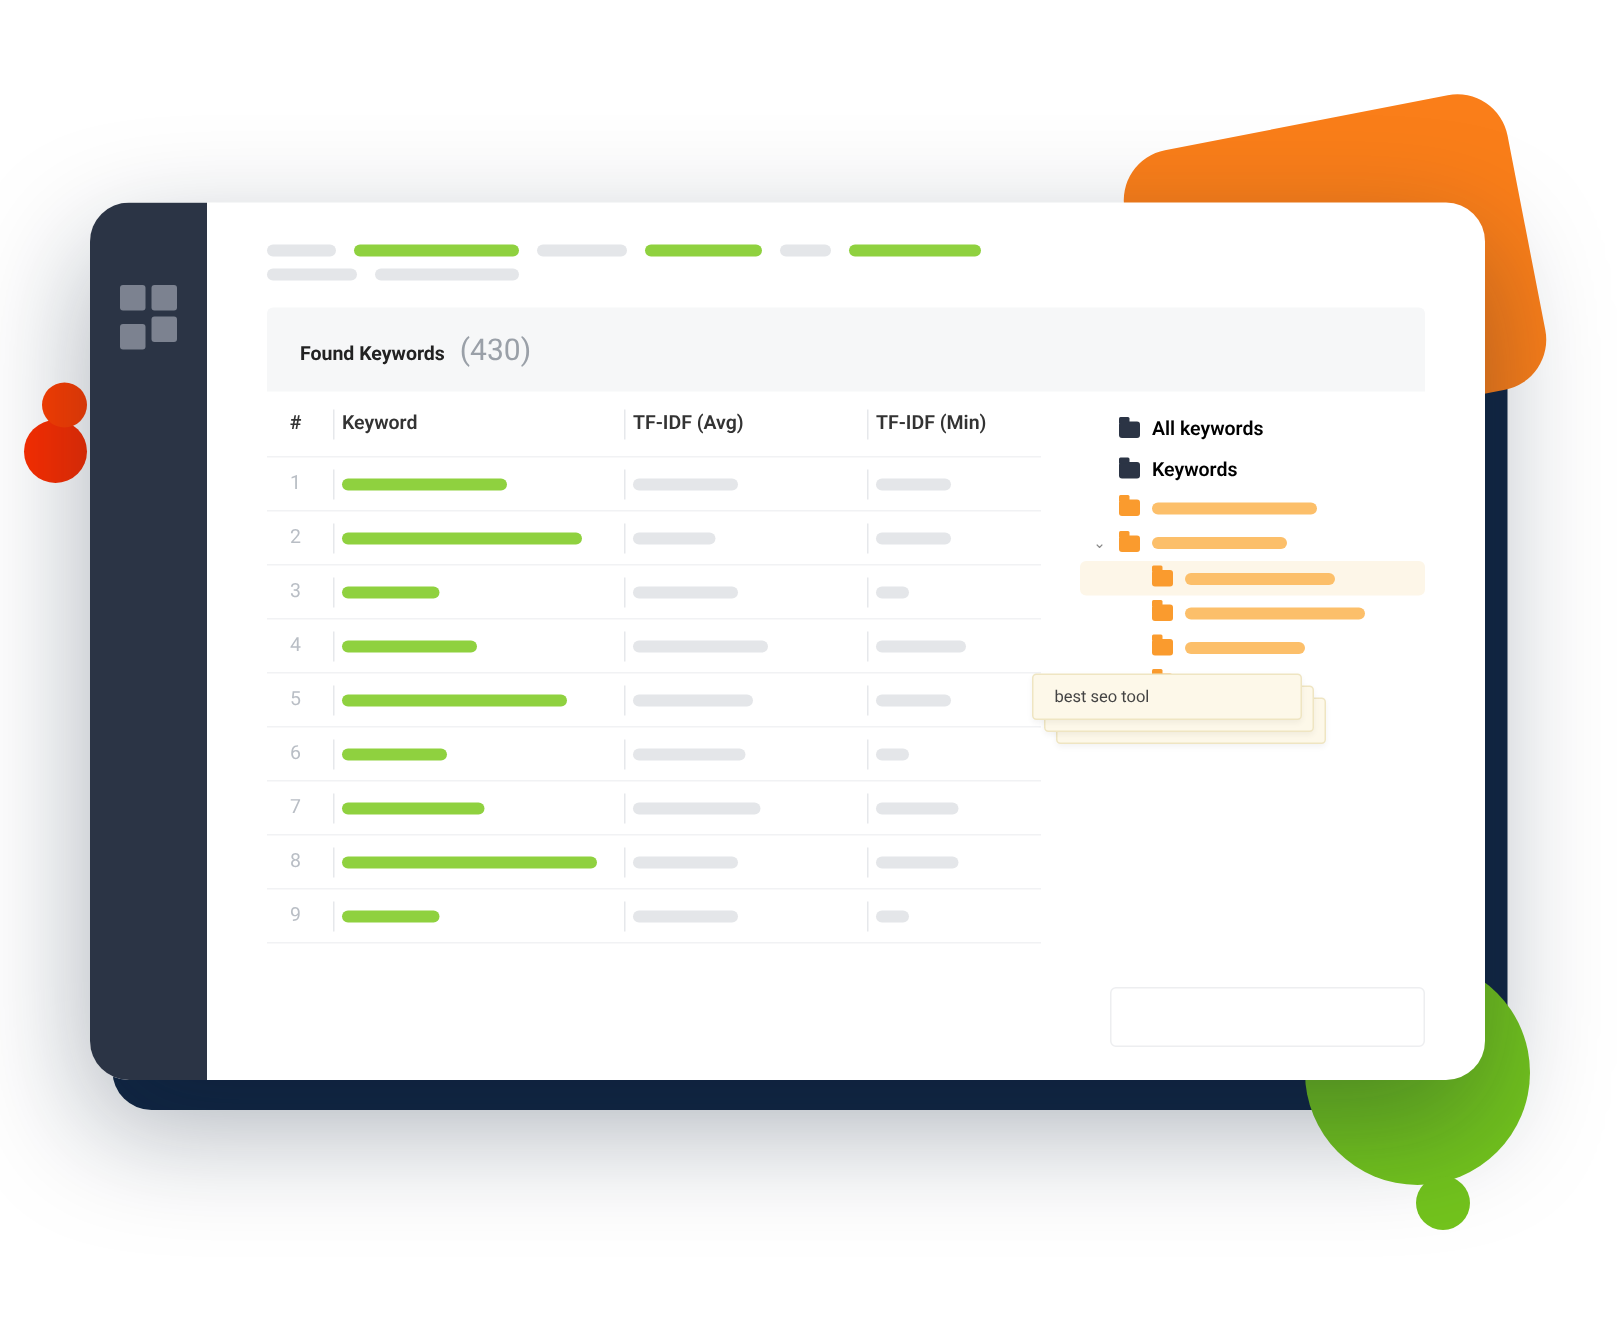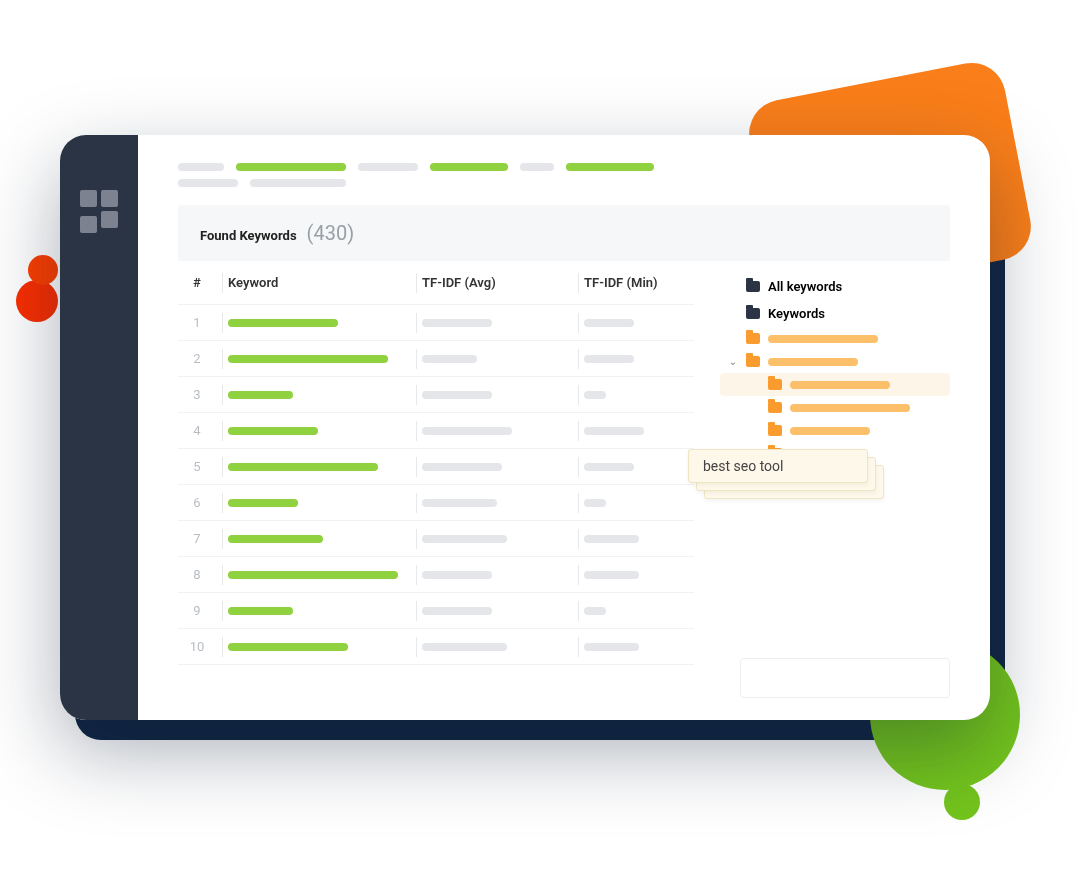--- a/index.html
+++ b/index.html
@@ -140,21 +140,21 @@
   .tooltip-stack {
     position: absolute;
     left: 550px; top: 314px;
     z-index: 10;
   }
   .tooltip {
     background: #fdf8e9;
     border: 1px solid #efe5c2;
     border-radius: 3px;
     padding: 8px 14px;
-    font-size: 14px;
+    font-size: 11px;
     color: #444;
     position: relative;
     width: 180px;
     box-shadow: 0 2px 4px rgba(0,0,0,0.05);
   }
   .tooltip.shadow1 { position: absolute; top: 8px; left: 8px; z-index: -1; }
   .tooltip.shadow2 { position: absolute; top: 16px; left: 16px; z-index: -2; }
   .right-panel-footer {
     position: absolute;
     right: 40px; bottom: 22px;
@@ -343,35 +343,20 @@
               <div>
                 <div class="bar kw" style="width:65px"></div>
               </div>
               <div class="vline"></div>
               <div>
                 <div class="bar sk" style="width:70px"></div>
               </div>
               <div class="vline"></div>
               <div>
                 <div class="bar sk" style="width:22px"></div>
-              </div>
-            </div>
-            <div class="trow">
-              <div class="rownum">10</div>
-              <div class="vline"></div>
-              <div>
-                <div class="bar kw" style="width:120px"></div>
-              </div>
-              <div class="vline"></div>
-              <div>
-                <div class="bar sk" style="width:85px"></div>
-              </div>
-              <div class="vline"></div>
-              <div>
-                <div class="bar sk" style="width:55px"></div>
               </div>
             </div>
           </div>
       </div>
 
       <aside class="tree">
         <div class="tree-item">
           <span class="chev"></span>
           <span class="folder-icon folder-dark"></span>
           <span style="font-weight:600;">All keywords</span>

